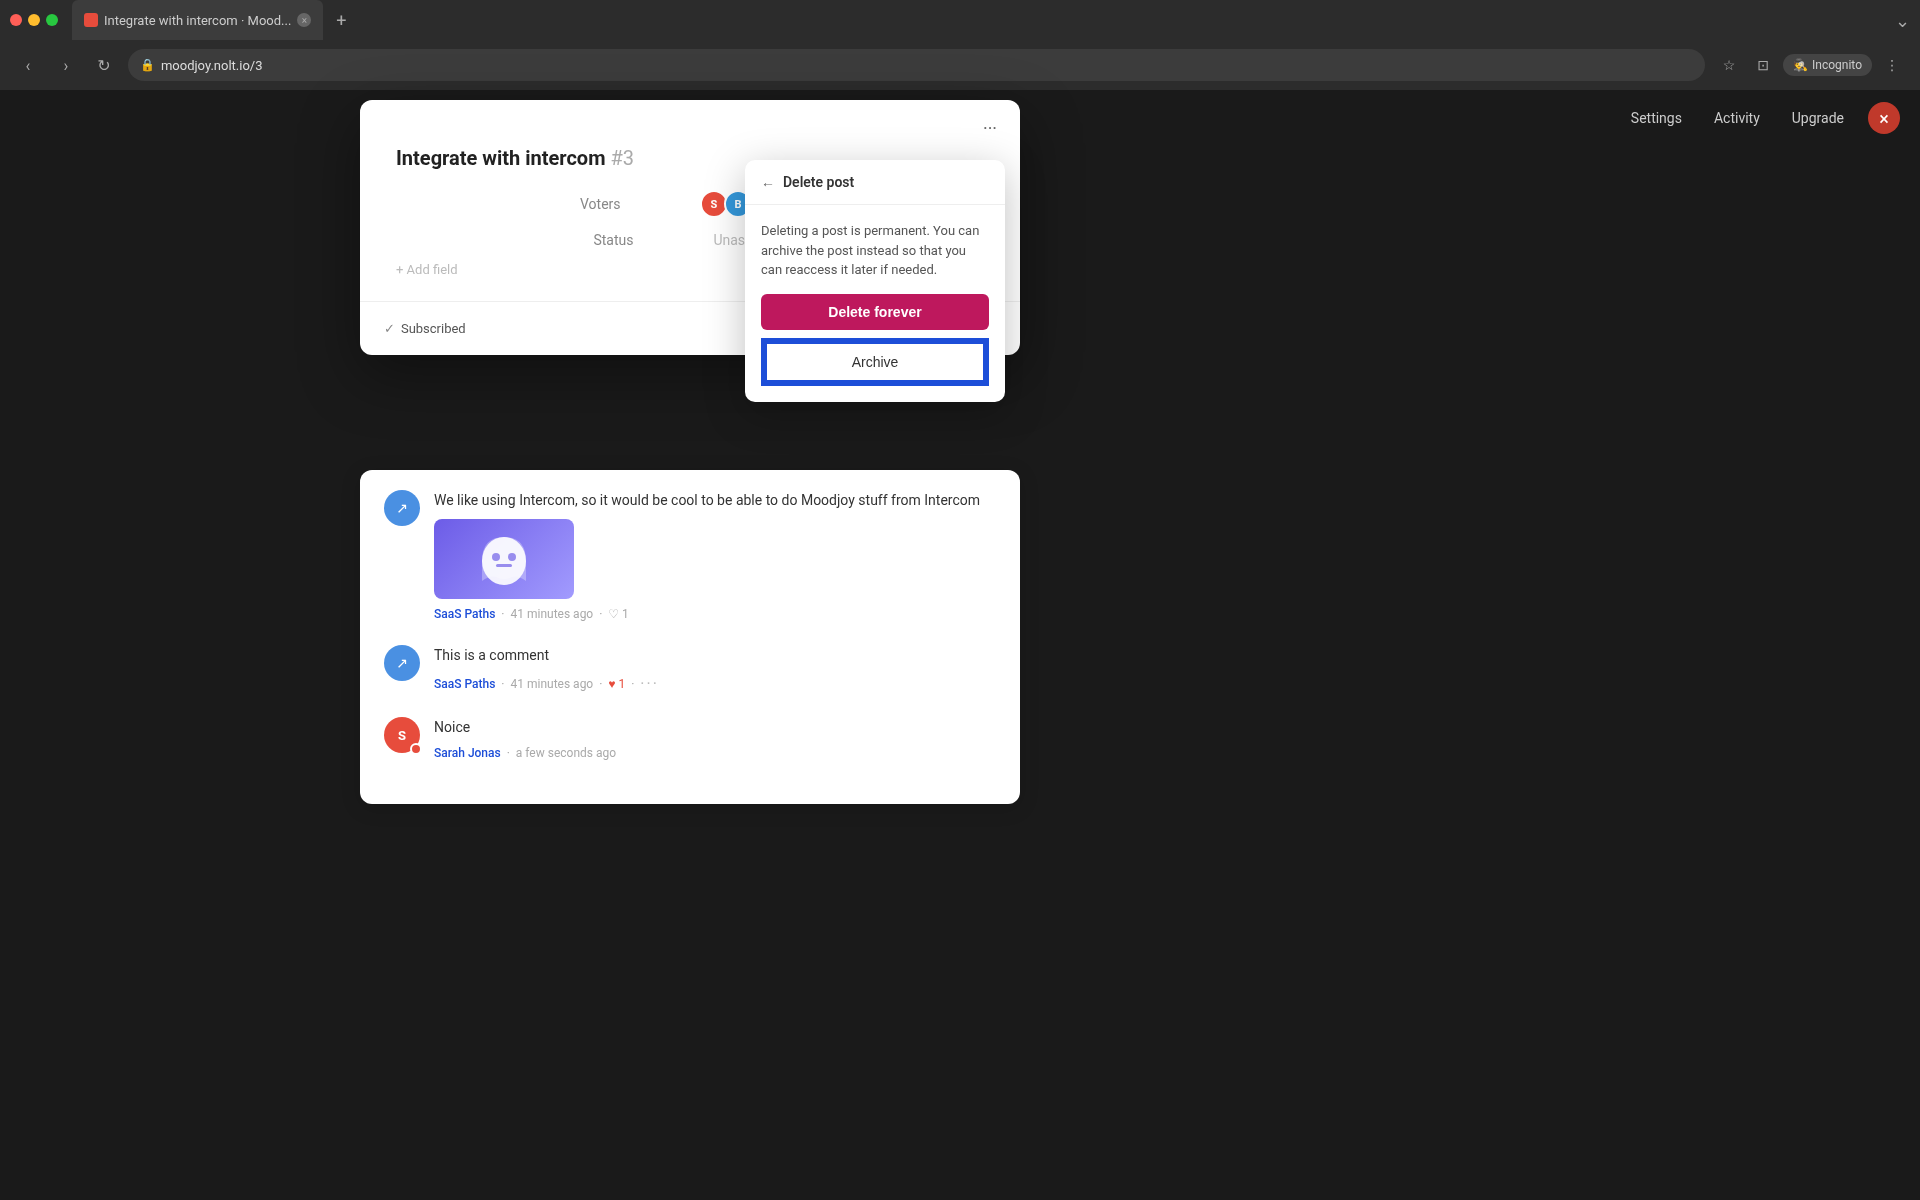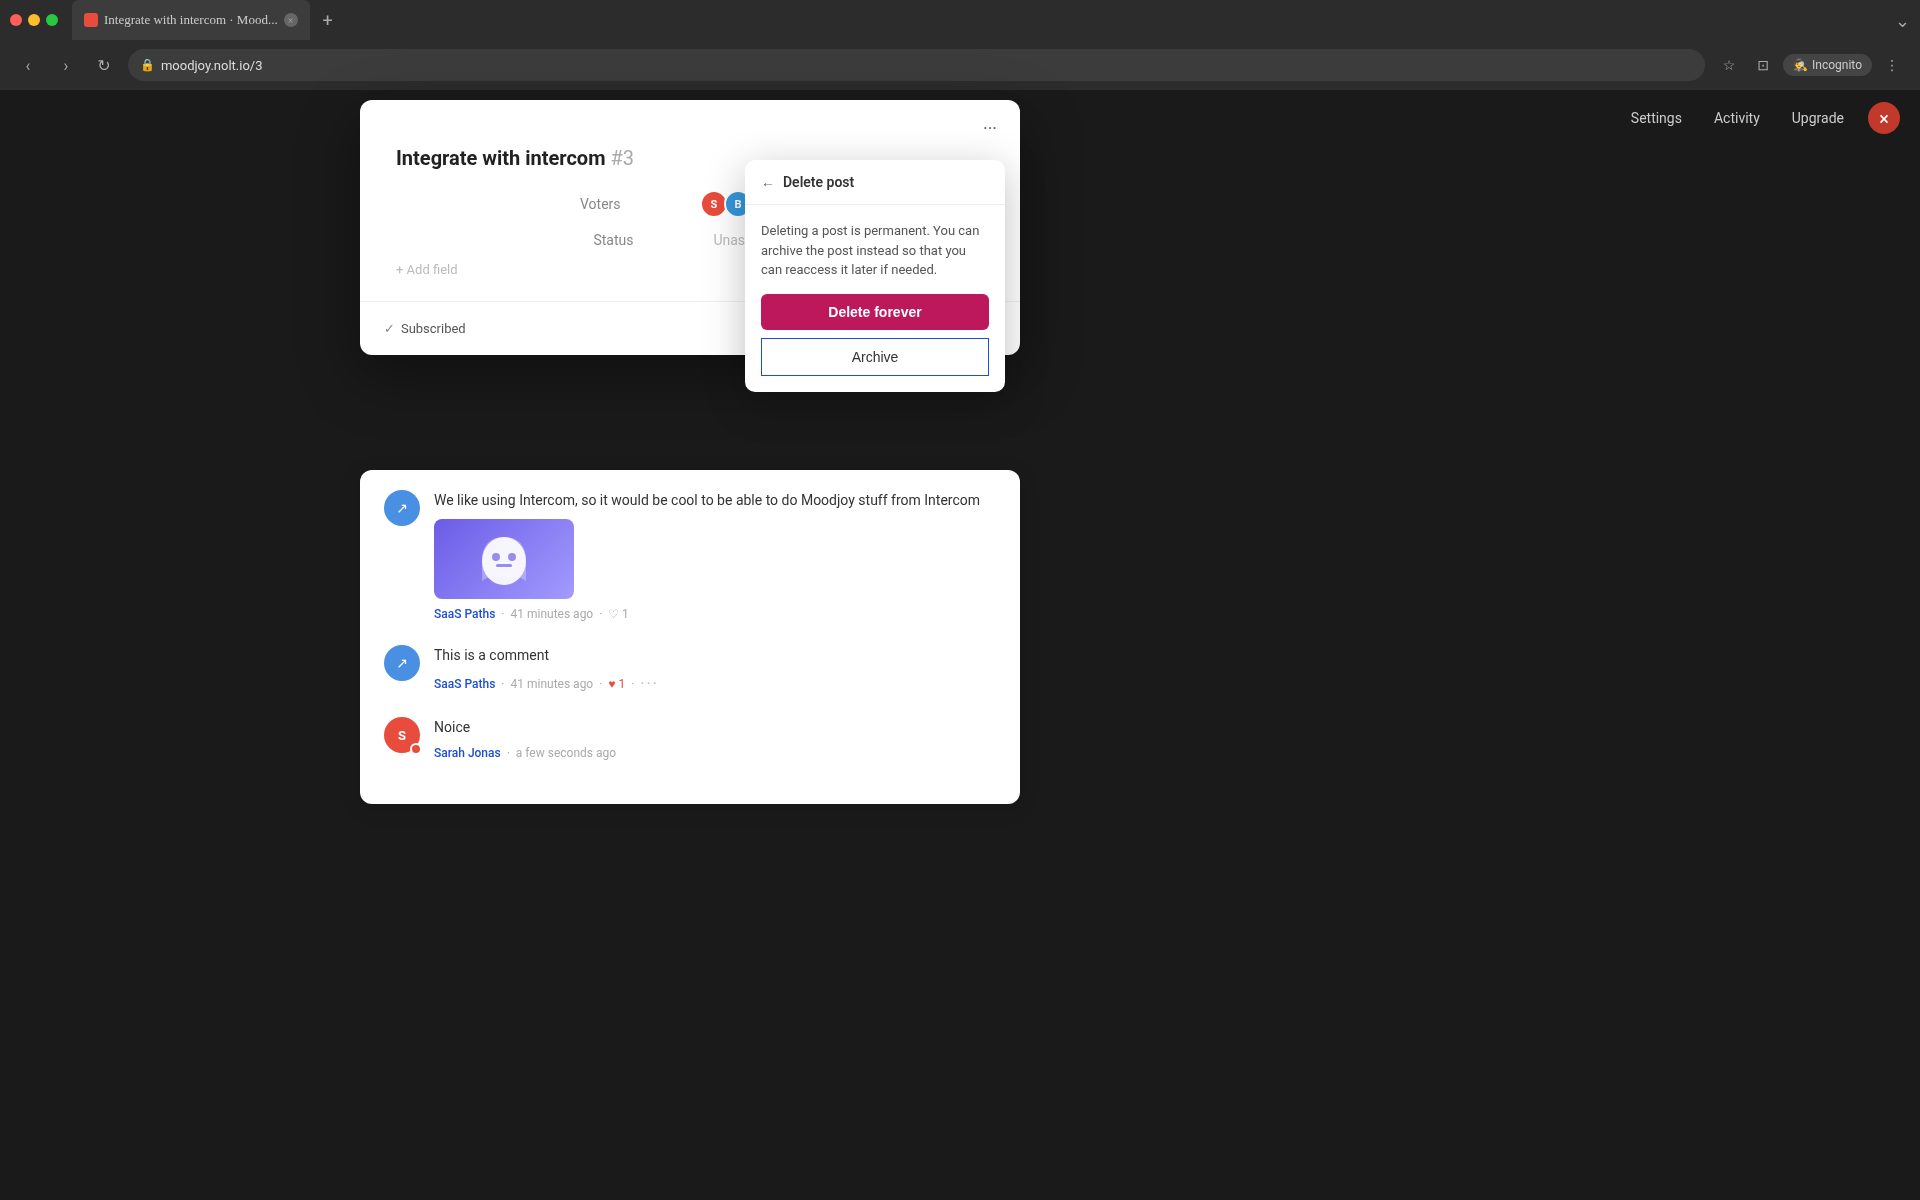--- a/index.html
+++ b/index.html
@@ -43,21 +43,20 @@
     .tab {
       display: flex;
       align-items: center;
       gap: 6px;
       background: #3c3c3c;
       border-radius: 6px 6px 0 0;
       padding: 20px 12px;
       color: #ccc;
       font-size: 13px;
       height: 32px;
-      font-family: Liberation Serif, serif;
     }
     .tab-favicon {
       width: 14px; height: 14px;
       background: #e74c3c;
       border-radius: 3px;
     }
     .tab-close {
       width: 14px; height: 14px;
       border-radius: 50%;
       background: #666;
@@ -206,21 +205,21 @@
       font-size: 14px;
       font-weight: 600;
       cursor: pointer;
       margin-bottom: 8px;
     }
     .btn-archive {
       width: 100%;
       padding: 10px;
       background: white;
       color: #333;
-      border: 1px solid #1d4ed8;
+      border: 6px solid #1d4ed8;
       border-radius: 0;
       font-size: 14px;
       cursor: pointer;
     }
 
     
     .modal-header {
       display: flex;
       justify-content: flex-end;
       padding: 14px 16px 0;

